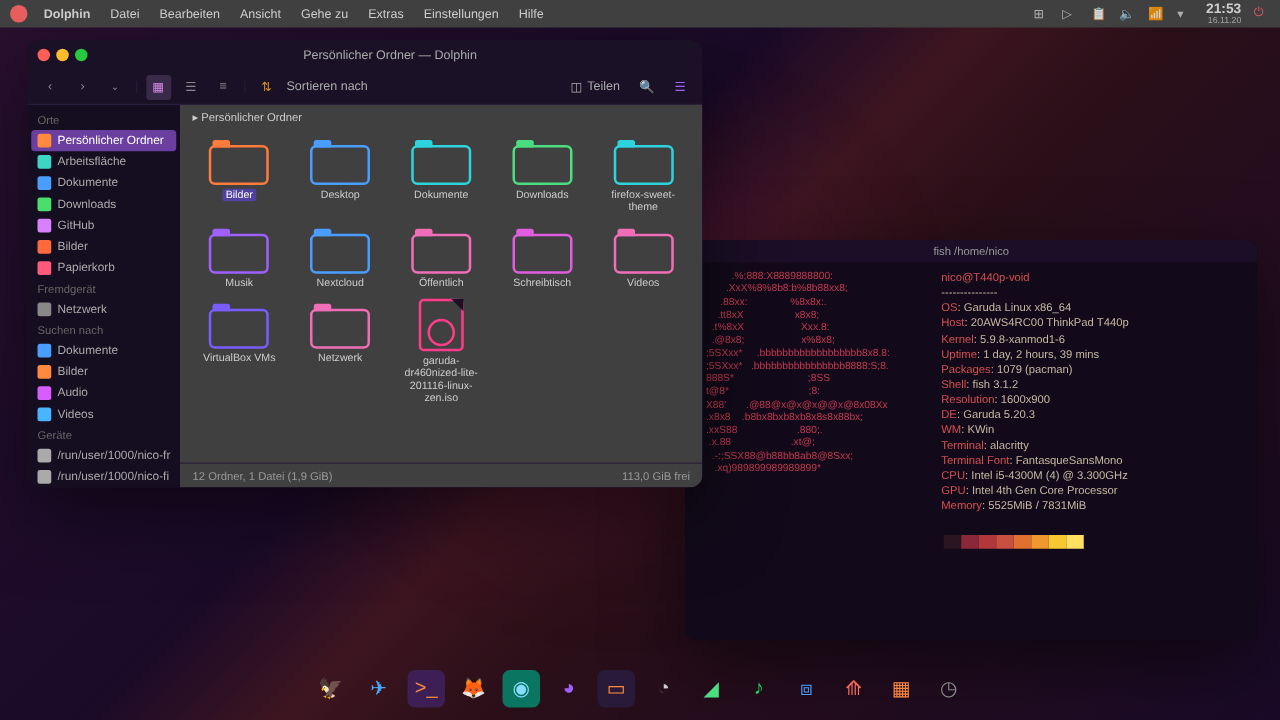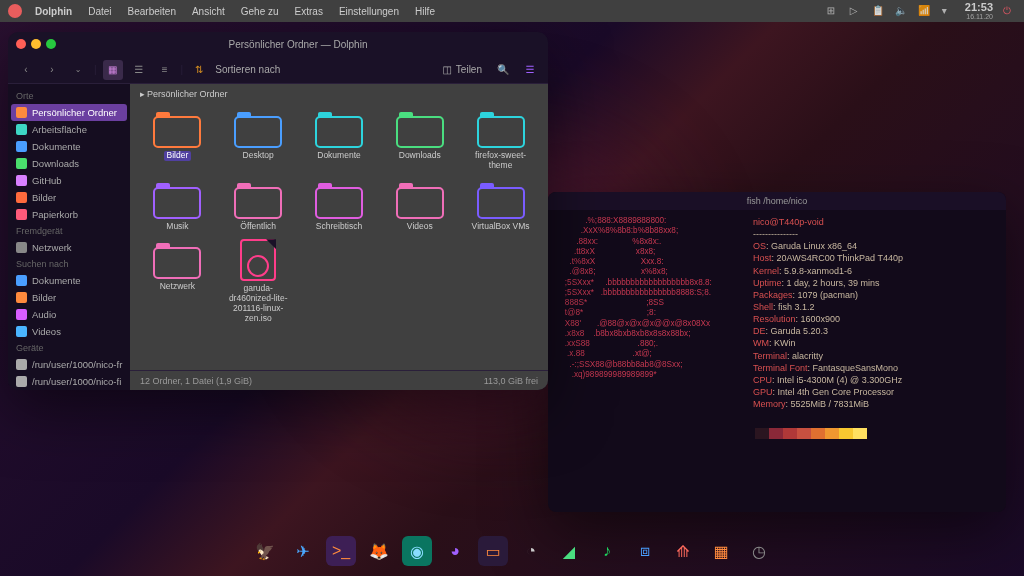--- a/index.html
+++ b/index.html
@@ -11,21 +11,21 @@
   .panel-left{display:flex;align-items:center;gap:2px}
   .app-icon{width:14px;height:14px;background:#e85d5d;border-radius:50%;margin-right:4px}
   .menu-item{padding:2px 7px;cursor:pointer}
   .panel-right{margin-left:auto;display:flex;align-items:center;gap:10px}
   .tray-icon{width:13px;height:13px;opacity:.8;display:inline-block}
   .clock{text-align:right;line-height:1}
   .clock .time{font-size:11px;font-weight:bold}
   .clock .date{font-size:7px;opacity:.7}
 
   
-  .dolphin{position:absolute;top:32px;left:8px;width:540px;height:358px;background:#1a1127;border-radius:10px;box-shadow:0 20px 60px rgba(0,0,0,.5);overflow:hidden;z-index:50;display:flex;flex-direction:column}
+  .dolphin{position:absolute;top:32px;left:22px;width:540px;height:358px;background:#1a1127;border-radius:10px;box-shadow:0 20px 60px rgba(0,0,0,.5);overflow:hidden;z-index:50;display:flex;flex-direction:column}
   .titlebar{height:24px;display:flex;align-items:center;padding:0 8px;color:#aaa;font-size:10px}
   .win-btns{display:flex;gap:5px}
   .win-btn{width:10px;height:10px;border-radius:50%}
   .wb-close{background:#ff5f56}.wb-min{background:#ffbd2e}.wb-max{background:#27c93f}
   .title-text{flex:1;text-align:center}
 
   .toolbar{height:28px;display:flex;align-items:center;padding:0 8px;gap:6px;font-size:10px;color:#aaa;border-bottom:1px solid #2a1f3a}
   .tb-btn{width:20px;height:20px;display:flex;align-items:center;justify-content:center;border-radius:3px;color:#888}
   .tb-btn.active{background:#3a2a4a;color:#d085e0}
   .tb-spacer{flex:1}
@@ -220,20 +220,24 @@
             <div class="folder-icon c-green"></div>
             <div class="folder-name">Downloads</div>
           </div>
           <div class="folder">
             <div class="folder-icon c-cyan"></div>
             <div class="folder-name">firefox-sweet-theme</div>
           </div>
           <div class="folder">
             <div class="folder-icon c-purple"></div>
             <div class="folder-name">Musik</div>
+          </div>
+          <div class="folder">
+            <div class="folder-icon c-blue"></div>
+            <div class="folder-name">Nextcloud</div>
           </div>
           <div class="folder">
             <div class="folder-icon c-pink"></div>
             <div class="folder-name">Öffentlich</div>
           </div>
           <div class="folder">
             <div class="folder-icon c-magenta"></div>
             <div class="folder-name">Schreibtisch</div>
           </div>
           <div class="folder">

